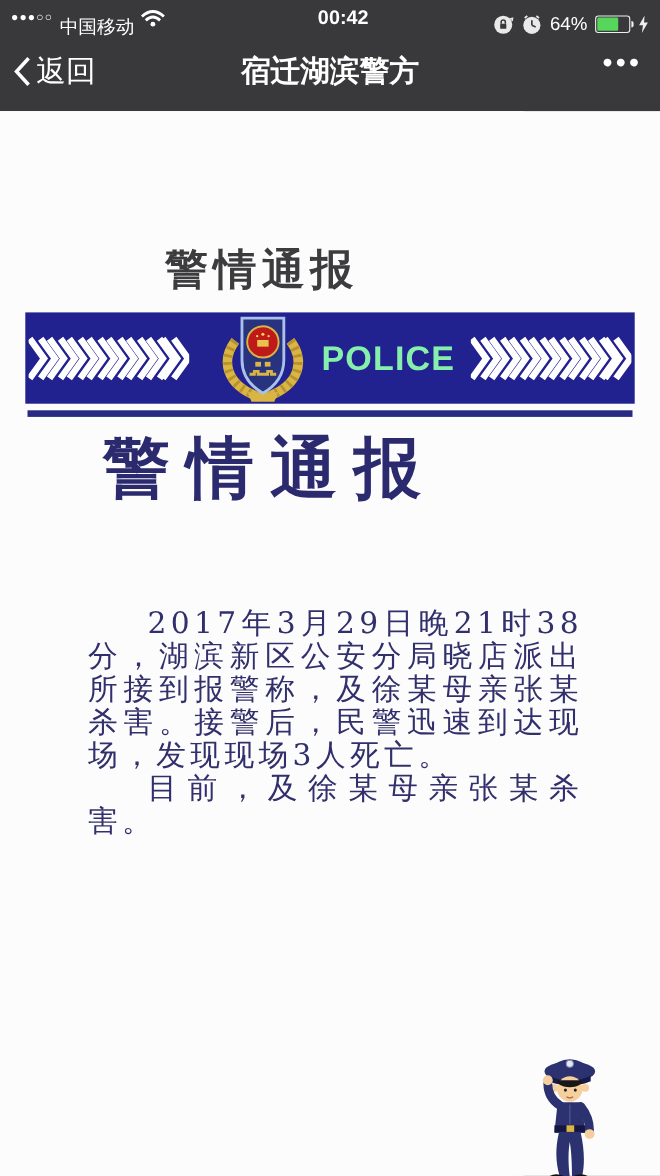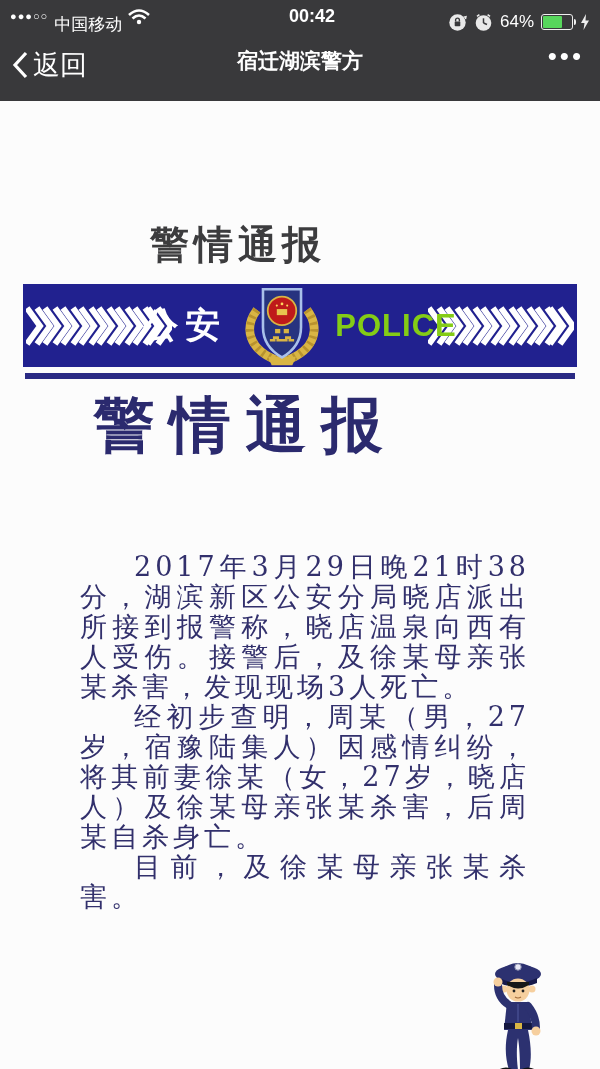--- a/index.html
+++ b/index.html
@@ -14,32 +14,32 @@
   .carrier{font-size:17px;margin-top:16px;}
   .sb-time{position:absolute;left:0;right:0;text-align:center;font-size:18px;font-weight:bold;margin-left:24px;}
   .sb-right{margin-left:auto;display:flex;align-items:center;gap:7px;z-index:2;margin-top:11px;}
   .pct{font-size:17px;}
   .batt{position:relative;width:30px;height:14px;border:1.5px solid #efefef;border-radius:3px;}
   .batt::after{content:"";position:absolute;right:-4px;top:4px;width:2.5px;height:6px;background:#efefef;
                border-radius:0 2px 2px 0;}
   .batt-fill{position:absolute;left:1px;top:1px;bottom:1px;width:64%;background:#57d65c;border-radius:1px;}
   .navbar{position:absolute;top:33px;left:0;right:0;height:68px;}
   .back{position:absolute;left:12px;top:14px;display:flex;align-items:center;gap:5px;font-size:27px;color:#fff;cursor:pointer;}
-  .nav-title{position:absolute;left:0;right:0;top:14px;text-align:center;font-size:21px;font-weight:bold;color:#fff;}
+  .nav-title{position:absolute;left:0;right:0;top:14px;text-align:center;font-size:27px;font-weight:bold;color:#fff;}
   .more{position:absolute;right:16px;top:8px;font-size:26px;letter-spacing:3px;color:#fff;cursor:pointer;}
   
   .notice{position:absolute;top:101px;left:0;width:476px;height:968px;background:#fcfcfc;}
   .page-heading{position:absolute;top:117px;left:0;right:0;text-align:center;font-size:39px;
                 letter-spacing:5px;color:#3c3c3e;font-weight:600;}
   .banner{position:absolute;left:23px;top:183px;width:554px;height:83px;background:#21218f;
           display:flex;align-items:center;justify-content:center;overflow:hidden;}
   .chv{position:absolute;top:50%;transform:translateY(-50%);}
   .chv.left{left:3px;} .chv.right{right:3px;}
   .banner-ga{color:#fff;font-size:35px;font-weight:bold;letter-spacing:7px;margin:0 2px 0 0;position:relative;z-index:1;}
-  .banner-police{color:#84cc16;font-size:31px;font-weight:bold;letter-spacing:1px;position:relative;z-index:1;}
+  .banner-police{color:#86efac;font-size:31px;font-weight:bold;letter-spacing:1px;position:relative;z-index:1;}
   .badge{margin:0 8px;position:relative;z-index:1;}
   .thinline-top{position:absolute;left:25px;top:272px;width:550px;height:6px;background:#2a2a84;}
   .notice-title{position:absolute;top:284px;left:0;right:0;text-align:center;
                 font-family:"DejaVu Serif","Liberation Serif",serif;font-weight:bold;
                 font-size:61px;color:#2b2a6e;letter-spacing:15px;padding-left:15px;box-sizing:border-box;}
   .bodytext{position:absolute;top:451px;left:80px;width:450px;
             font-family:"DejaVu Serif","Liberation Serif",serif;
             font-size:27px;line-height:30px;color:#32306c;letter-spacing:4px;
             text-align:justify;}
   .bodytext p{margin:0;text-indent:2em;}
@@ -111,21 +111,20 @@
           </defs>
         <use href="#chvL" x="0"></use>
           <use href="#chvL" x="18"></use>
           <use href="#chvL" x="36"></use>
         <use href="#chvL" x="54"></use>
           <use href="#chvL" x="72"></use>
           <use href="#chvL" x="90"></use>
         <use href="#chvL" x="108"></use>
           <use href="#chvL" x="121"></use>
       </svg>
-      <span class="banner-ga">公安</span>
       <svg class="badge" width="90" height="83" viewBox="0 0 100 96">
         <path d="M21,30 C6,50 10,76 46,89" fill="none" stroke="#d9b544" stroke-width="10"></path>
         <path d="M79,30 C94,50 90,76 54,89" fill="none" stroke="#d9b544" stroke-width="10"></path>
         <path d="M21,30 C6,50 10,76 46,89" fill="none" stroke="#b8922e" stroke-width="9" stroke-dasharray="3 5"></path>
         <path d="M79,30 C94,50 90,76 54,89" fill="none" stroke="#b8922e" stroke-width="9" stroke-dasharray="3 5"></path>
         <path d="M34,84 L66,84 L62,94 L38,94 Z" fill="#d9b544"></path>
         <path d="M28,6 L72,6 L72,50 C72,68 62,78 50,85 C38,78 28,68 28,50 Z" fill="#27337f" stroke="#a9c0ea" stroke-width="3"></path>
         <circle cx="50" cy="31" r="16.5" fill="#bf1a1a" stroke="#d9b544" stroke-width="2"></circle>
         <rect x="44" y="29" width="12" height="7" fill="#e8c44f"></rect>
         <circle cx="50" cy="23" r="1.6" fill="#ffd75e"></circle>
@@ -152,22 +151,21 @@
         <use href="#chvR" x="108"></use>
           <use href="#chvR" x="121"></use>
       </svg>
     </div>
 
     <div class="thinline-top"></div>
 
     <div class="notice-title">警情通报</div>
 
     <div class="bodytext">
-      <p>2017年3月29日晚21时38分，湖滨新区公安分局晓店派出所接到报警称，晓店温泉向西有人受伤。接警后，及徐某母亲张某杀害，发现现场3人死亡。</p>
-      <p>经初步查明，周某（男，27岁，宿豫陆集人）因感情纠纷，将其前妻徐某（女，27岁，晓店人）及徐某母亲张某杀害，后周某自杀身亡。</p>
+      <p>2017年3月29日晚21时38分，湖滨新区公安分局晓店派出所接到报警称，及徐某母亲张某杀害。接警后，民警迅速到达现场，发现现场3人死亡。</p>
       <p>目前，及徐某母亲张某杀害。</p>
     </div>
 
     <svg class="mascot" width="64" height="122" viewBox="0 0 64 122">
 
       <path d="M10,16 Q32,-6 54,16 Z" fill="#2c3170"></path>
       <ellipse cx="32" cy="16" rx="23" ry="9" fill="#2c3170"></ellipse>
       <circle cx="32" cy="9" r="3.2" fill="#e8e8f5" stroke="#8a8fae" stroke-width="1"></circle>
       <path d="M13,20 Q32,29 51,20 L51,25 Q32,33 13,25 Z" fill="#16194a"></path>
 

